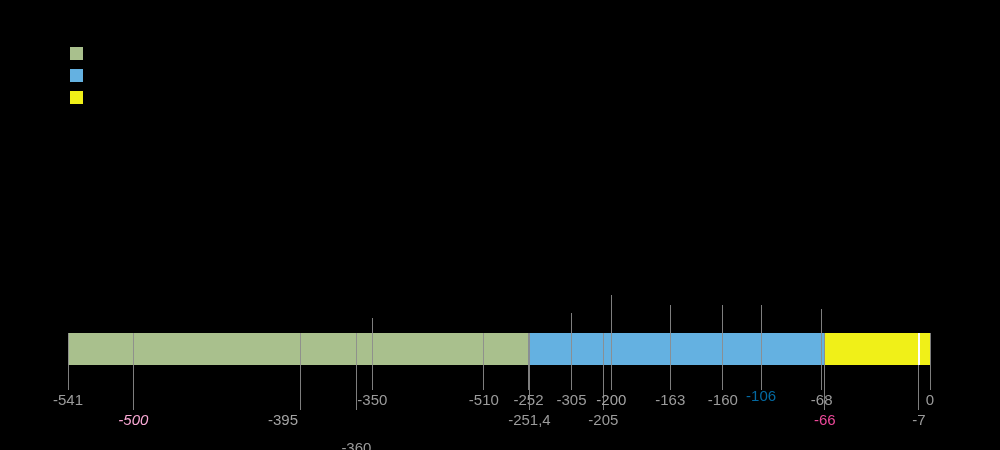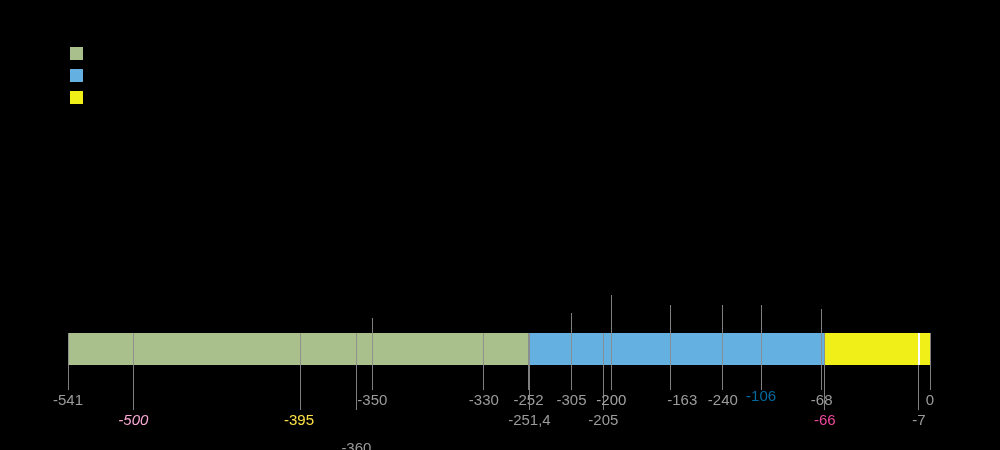--- a/index.html
+++ b/index.html
@@ -35,41 +35,41 @@
     </div>
   <div id="plot">
       <div class="segment" style="left: 68px; width: 460.477px; top: 333px; height: 32px; background: rgb(169, 192, 141);"></div>
       <div class="segment" style="left: 528.477px; width: 296.362px; top: 333px; height: 32px; background: rgb(100, 177, 225);"></div>
       <div class="segment" style="left: 824.839px; width: 105.161px; top: 333px; height: 32px; background: rgb(240, 240, 24);"></div>
       <div class="gridline" style="left: 67.5px; top: 333px; height: 57px; background: rgb(140, 140, 140);"></div>
       <div class="ticklabel" style="left: 68px; top: 392px; color: rgb(155, 155, 155);">-541</div>
       <div class="gridline" style="left: 132.827px; top: 333px; height: 77px; background: rgb(140, 140, 140);"></div>
       <div class="ticklabel" style="left: 133.327px; top: 412px; color: #f9a8d4; font-style: italic;">-500</div>
       <div class="gridline" style="left: 300.128px; top: 333px; height: 77px; background: rgb(140, 140, 140);"></div>
-      <div class="ticklabel" style="left: 299px; top: 412px; color: #fde047;">-395</div>
+      <div class="ticklabel" style="left: 283px; top: 412px; color: #a3a3a3;">-395</div>
       <div class="gridline" style="left: 355.896px; top: 333px; height: 77px; background: rgb(140, 140, 140);"></div>
       <div class="ticklabel" style="left: 356.396px; top: 412px; color: rgb(155, 155, 155); margin-top: 28px;">-360</div>
       <div class="gridline" style="left: 371.829px; top: 318px; height: 72px; background: rgb(140, 140, 140);"></div>
       <div class="ticklabel" style="left: 372.329px; top: 392px; color: rgb(155, 155, 155);">-350</div>
       <div class="gridline" style="left: 483.363px; top: 333px; height: 57px; background: rgb(140, 140, 140);"></div>
-      <div class="ticklabel" style="left: 483.863px; top: 392px; color: rgb(155, 155, 155);">-330</div>
+      <div class="ticklabel" style="left: 483.863px; top: 392px; color: rgb(155, 155, 155);">-510</div>
       <div class="gridline" style="left: 527.977px; top: 333px; height: 57px; background: rgb(140, 140, 140);"></div>
       <div class="ticklabel" style="left: 528.477px; top: 392px; color: rgb(155, 155, 155);">-252</div>
       <div class="gridline" style="left: 528.933px; top: 333px; height: 77px; background: rgb(140, 140, 140);"></div>
       <div class="ticklabel" style="left: 529.433px; top: 412px; color: rgb(155, 155, 155);">-251,4</div>
       <div class="gridline" style="left: 570.997px; top: 313px; height: 77px; background: rgb(140, 140, 140);"></div>
       <div class="ticklabel" style="left: 571.497px; top: 392px; color: rgb(155, 155, 155);">-305</div>
       <div class="gridline" style="left: 602.864px; top: 333px; height: 77px; background: rgb(140, 140, 140);"></div>
       <div class="ticklabel" style="left: 603.364px; top: 412px; color: rgb(155, 155, 155);">-205</div>
       <div class="gridline" style="left: 610.831px; top: 295px; height: 95px; background: rgb(140, 140, 140);"></div>
       <div class="ticklabel" style="left: 611.331px; top: 392px; color: #a3a3a3;">-200</div>
       <div class="gridline" style="left: 669.785px; top: 305px; height: 85px; background: rgb(140, 140, 140);"></div>
-      <div class="ticklabel" style="left: 670.285px; top: 392px; color: rgb(155, 155, 155); margin-left: 12px;">-163</div>
+      <div class="ticklabel" style="left: 670.285px; top: 392px; color: rgb(155, 155, 155);">-163</div>
       <div class="gridline" style="left: 722.365px; top: 305px; height: 85px; background: rgb(140, 140, 140);"></div>
-      <div class="ticklabel" style="left: 722.865px; top: 392px; color: rgb(155, 155, 155);">-240</div>
+      <div class="ticklabel" style="left: 722.865px; top: 392px; color: rgb(155, 155, 155);">-160</div>
       <div class="gridline" style="left: 760.605px; top: 305px; height: 85px; background: rgb(140, 140, 140);"></div>
       <div class="ticklabel" style="left: 761.105px; top: 388px; color: #0369a1;">-106</div>
       <div class="gridline" style="left: 821.152px; top: 309px; height: 81px; background: rgb(140, 140, 140);"></div>
       <div class="ticklabel" style="left: 821.652px; top: 392px; color: rgb(155, 155, 155);">-68</div>
       <div class="gridline" style="left: 824.339px; top: 333px; height: 77px; background: rgb(140, 140, 140);"></div>
       <div class="ticklabel" style="left: 824.839px; top: 412px; color: #ec4899;">-66</div>
       <div class="gridline" style="left: 918.347px; top: 333px; height: 77px; background: rgb(140, 140, 140);"></div>
       <div class="ticklabel" style="left: 918.847px; top: 412px; color: rgb(155, 155, 155);">-7</div>
       <div class="gridline" style="left: 929.5px; top: 333px; height: 57px; background: rgb(140, 140, 140);"></div>
       <div class="ticklabel" style="left: 930px; top: 392px; color: rgb(155, 155, 155);">0</div>

